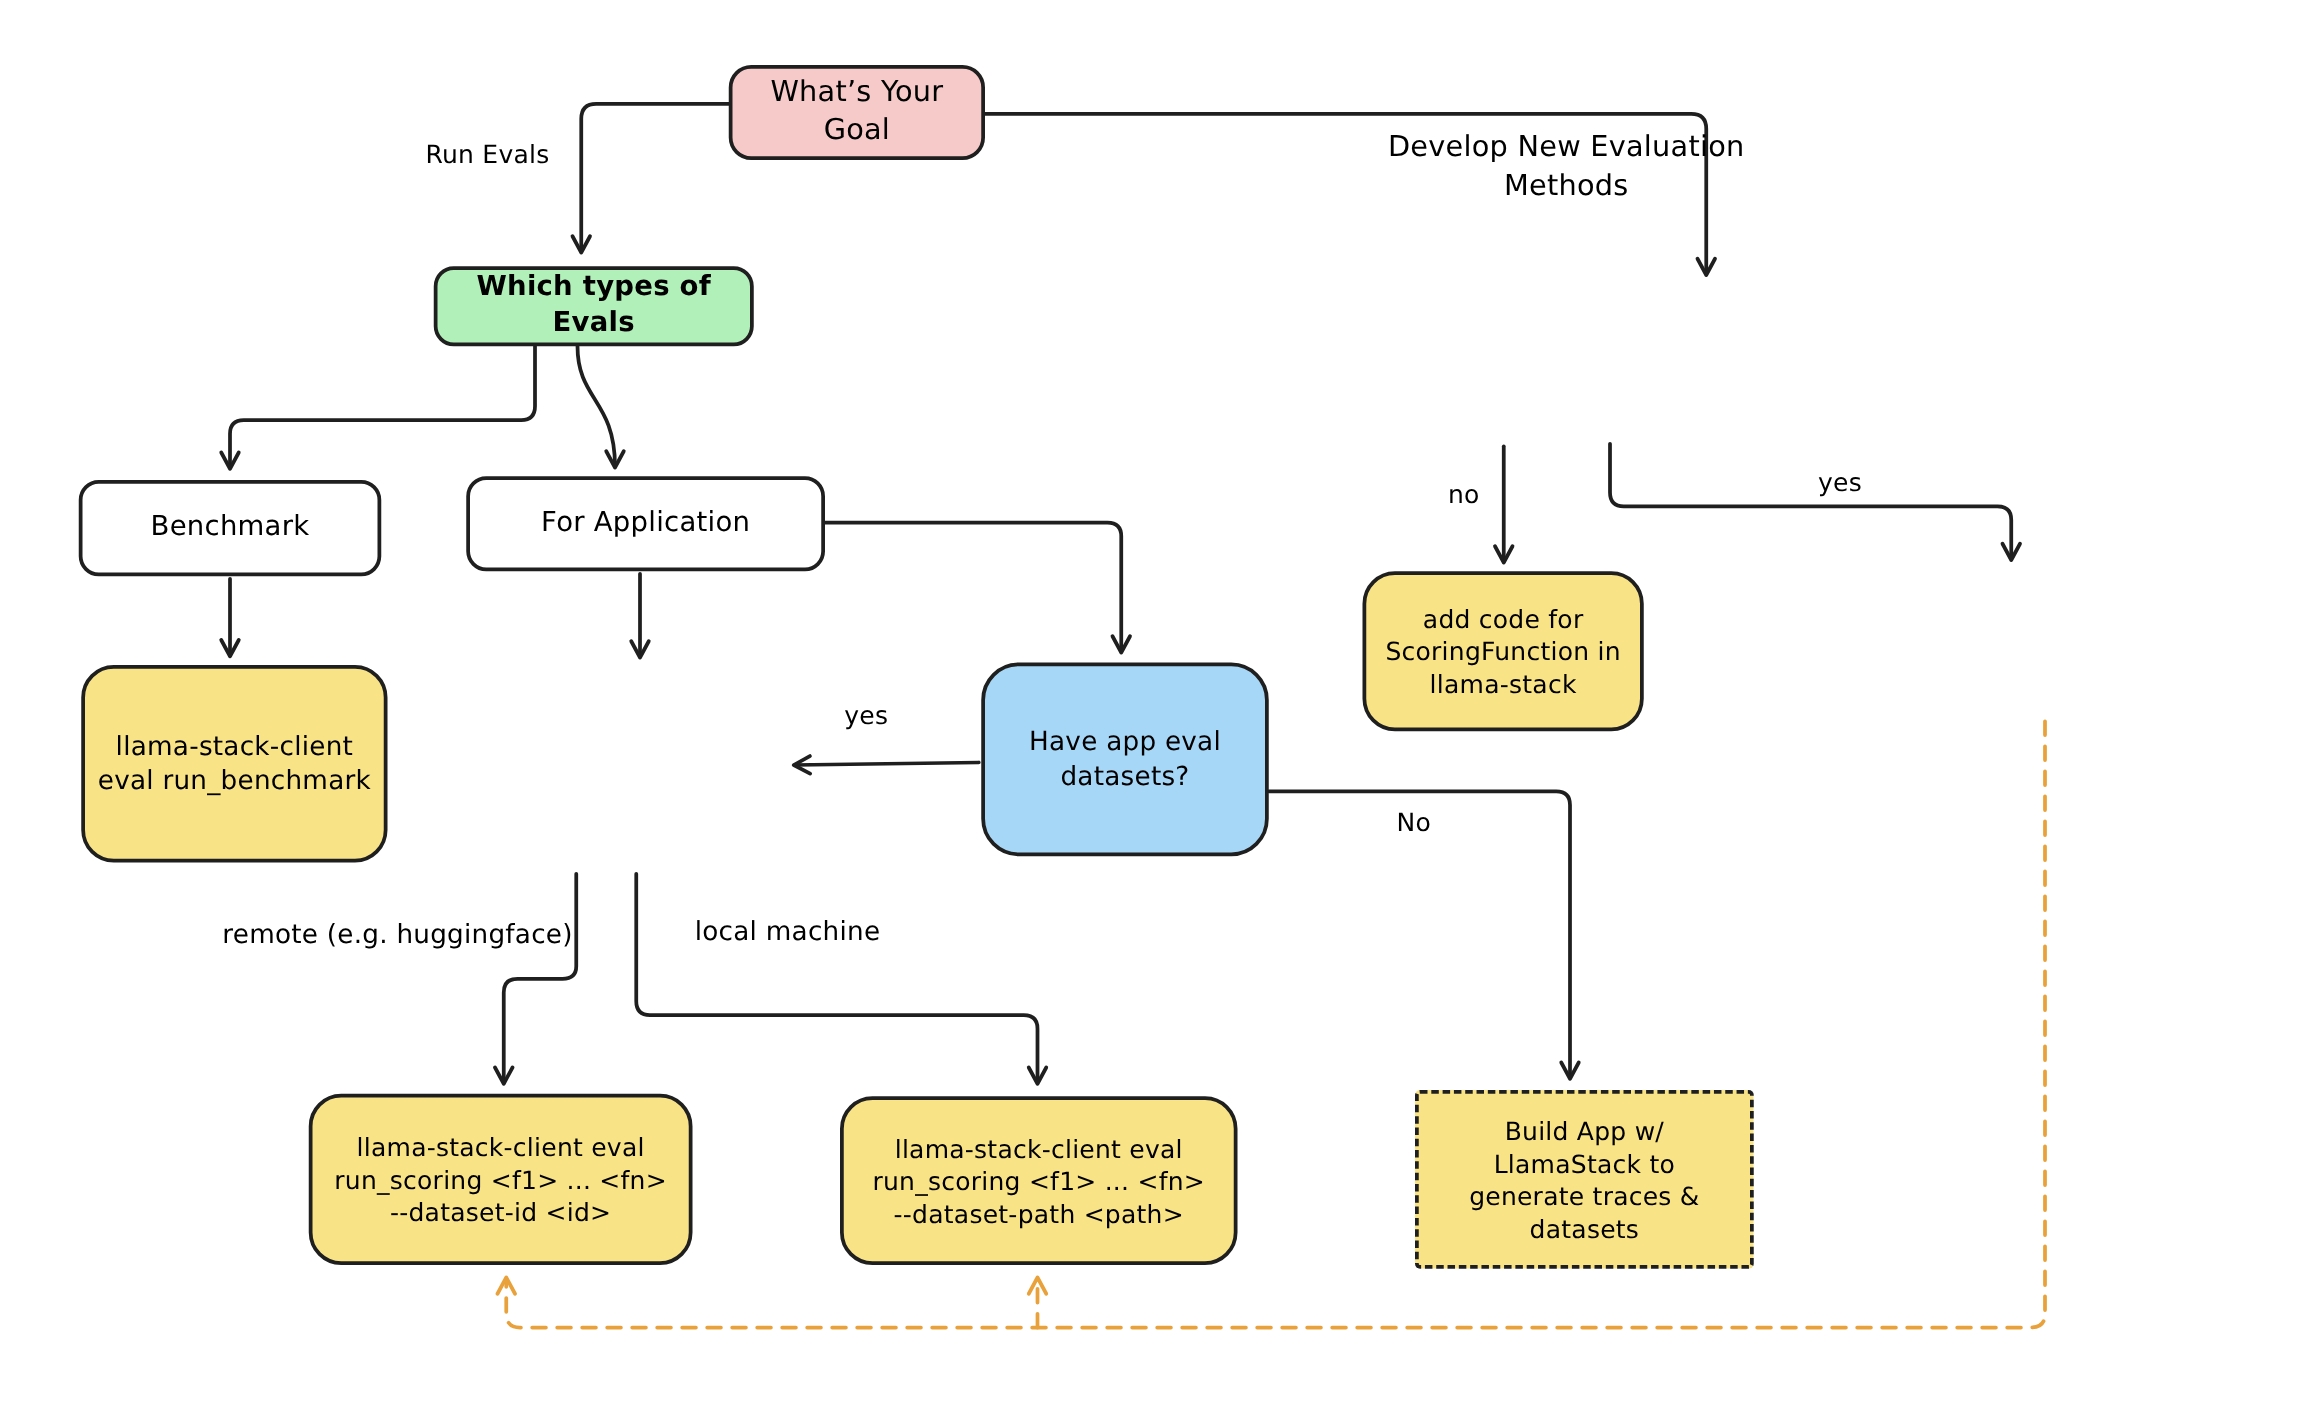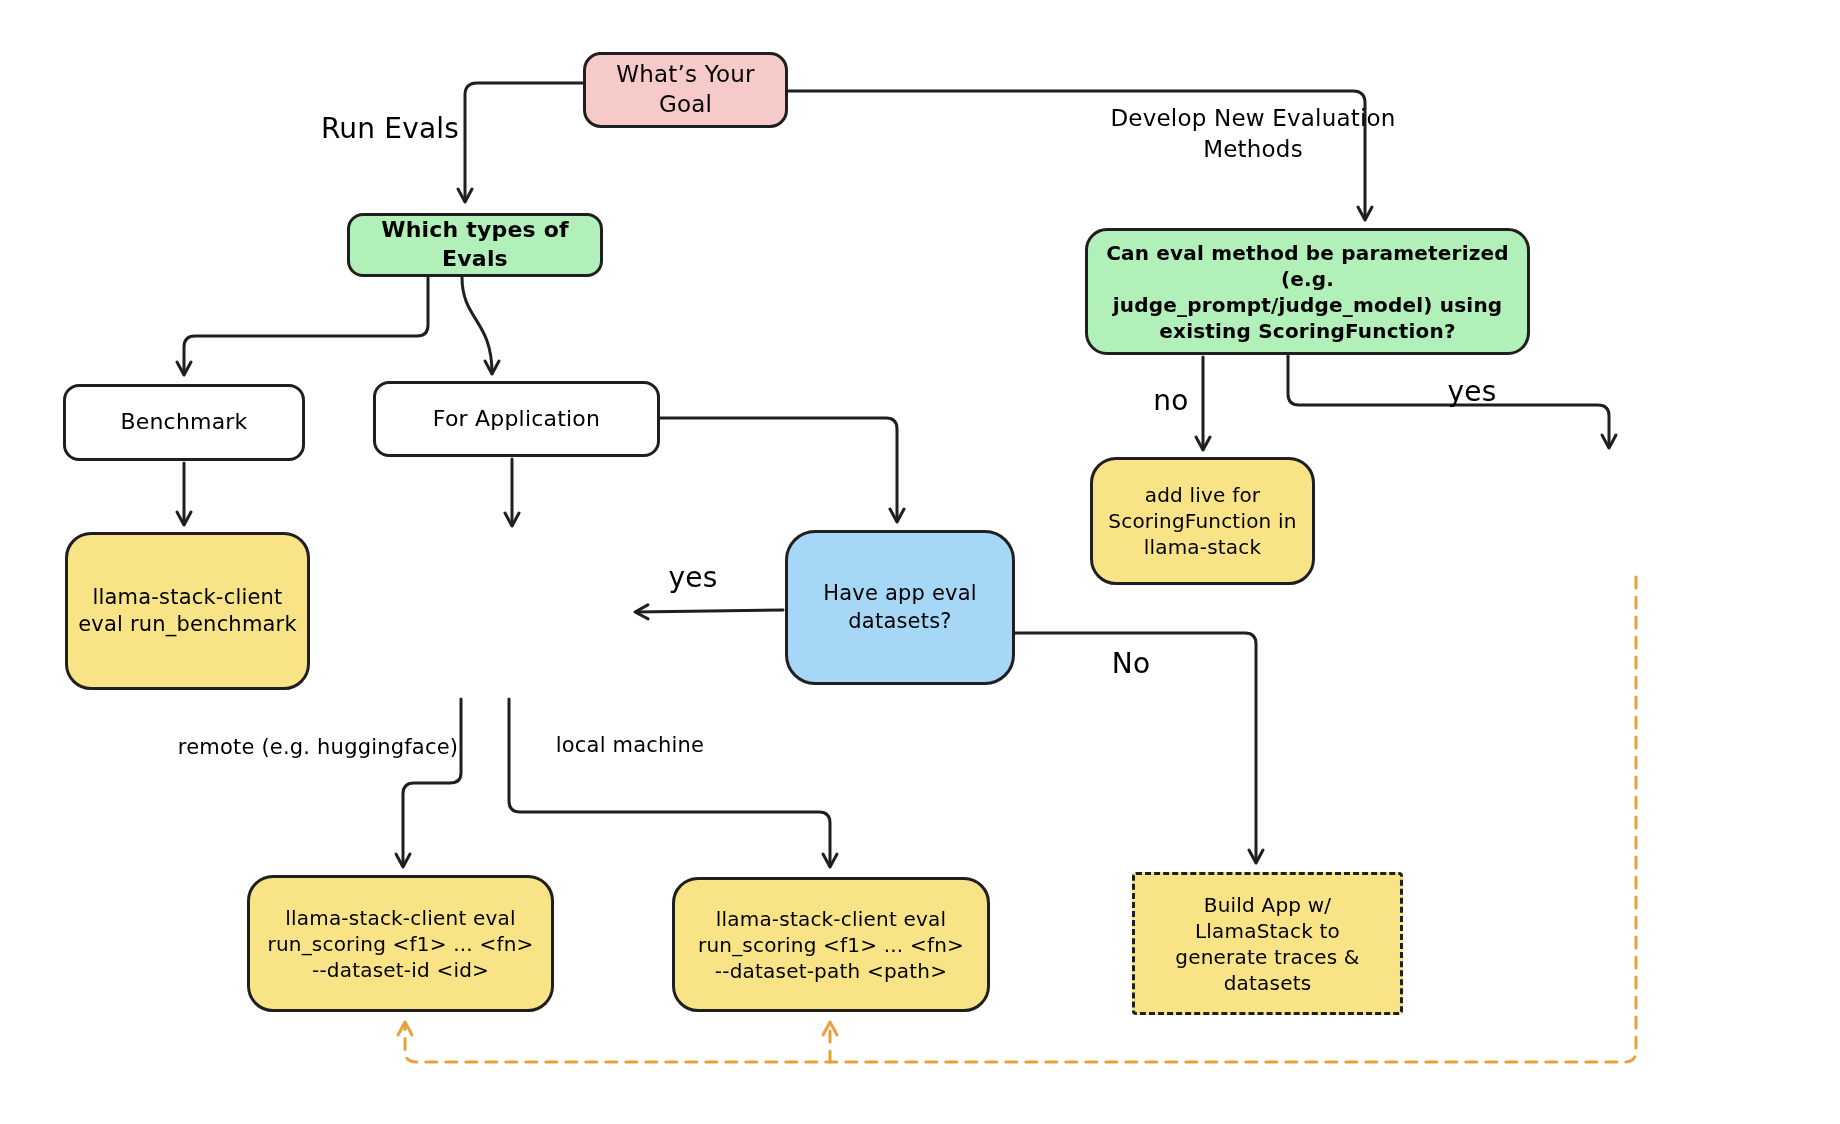--- a/index.html
+++ b/index.html
@@ -25,21 +25,21 @@
   }
   .pink  {background:#f7caca;}
   .green {background:#b2f0ba;font-weight:bold;}
   .blue  {background:#a7d7f7;border-radius:30px;}
   .yellow{background:#f9e387;border-radius:26px;}
   .white {background:#ffffff;border-radius:16px;}
   .dashed{border-style:dashed;}
   .elabel{
     position:absolute;transform:translateX(-50%);
     white-space:pre-line;text-align:center;
-    font-size:28px;line-height:1.35;letter-spacing:.2px;
+    font-size:20px;line-height:1.35;letter-spacing:.2px;
   }
   .elabel.small{font-size:21px;}
 </style>
 </head>
 <body>
 
 <div id="canvas">
 
   <svg id="edges" viewBox="0 0 1840 1124" xmlns="http://www.w3.org/2000/svg">
     <defs>
@@ -78,25 +78,22 @@
 
   <div class="node white" style="left:373px;top:381px;width:287px;height:76px;font-size:22px;">For Application</div>
 
   <div class="node yellow" style="left:65px;top:532px;width:245px;height:158px;font-size:21px;">llama-stack-client
 eval run_benchmark</div>
 
 
   <div class="node blue" style="left:785px;top:530px;width:230px;height:155px;font-size:21px;">Have app eval
 datasets?</div>
 
-  <div class="node green" style="left:1085px;top:228px;width:445px;height:127px;font-size:20px;border-radius:22px;">Can eval method be parameterized (e.g.
-judge_prompt/judge_model) using
-existing ScoringFunction?</div>
 
-  <div class="node yellow" style="left:1090px;top:457px;width:225px;height:128px;font-size:20px;">add live for
+  <div class="node yellow" style="left:1090px;top:457px;width:225px;height:128px;font-size:20px;">add code for
 ScoringFunction in
 llama-stack</div>
 
 
   <div class="node yellow" style="left:247px;top:875px;width:307px;height:137px;font-size:20px;">llama-stack-client eval
 run_scoring &lt;f1&gt; ... &lt;fn&gt;
 --dataset-id &lt;id&gt;</div>
 
   <div class="node yellow" style="left:672px;top:877px;width:318px;height:135px;font-size:20px;">llama-stack-client eval
 run_scoring &lt;f1&gt; ... &lt;fn&gt;

